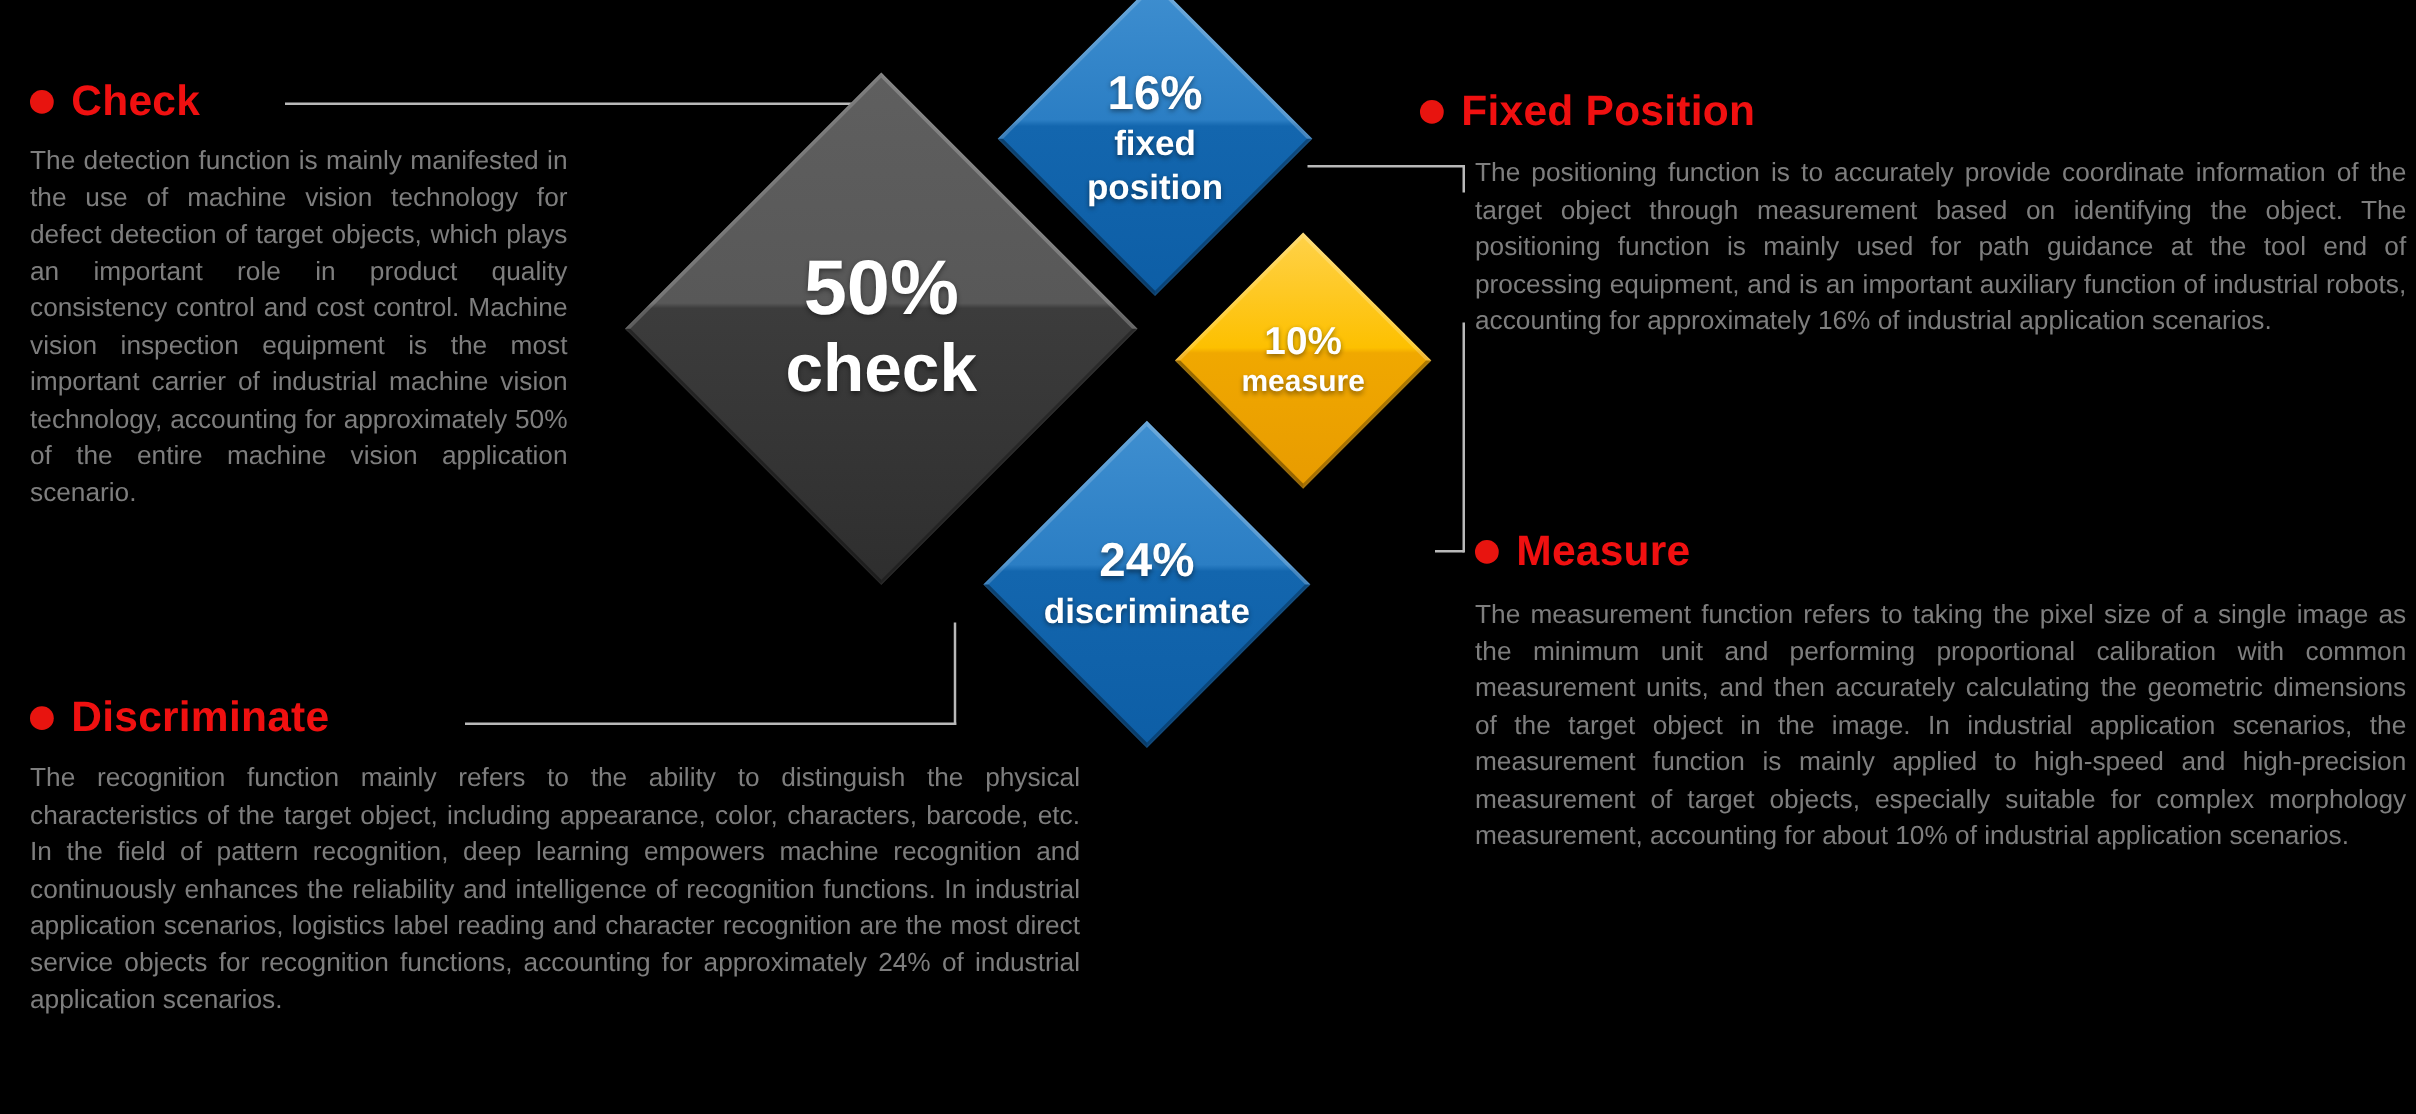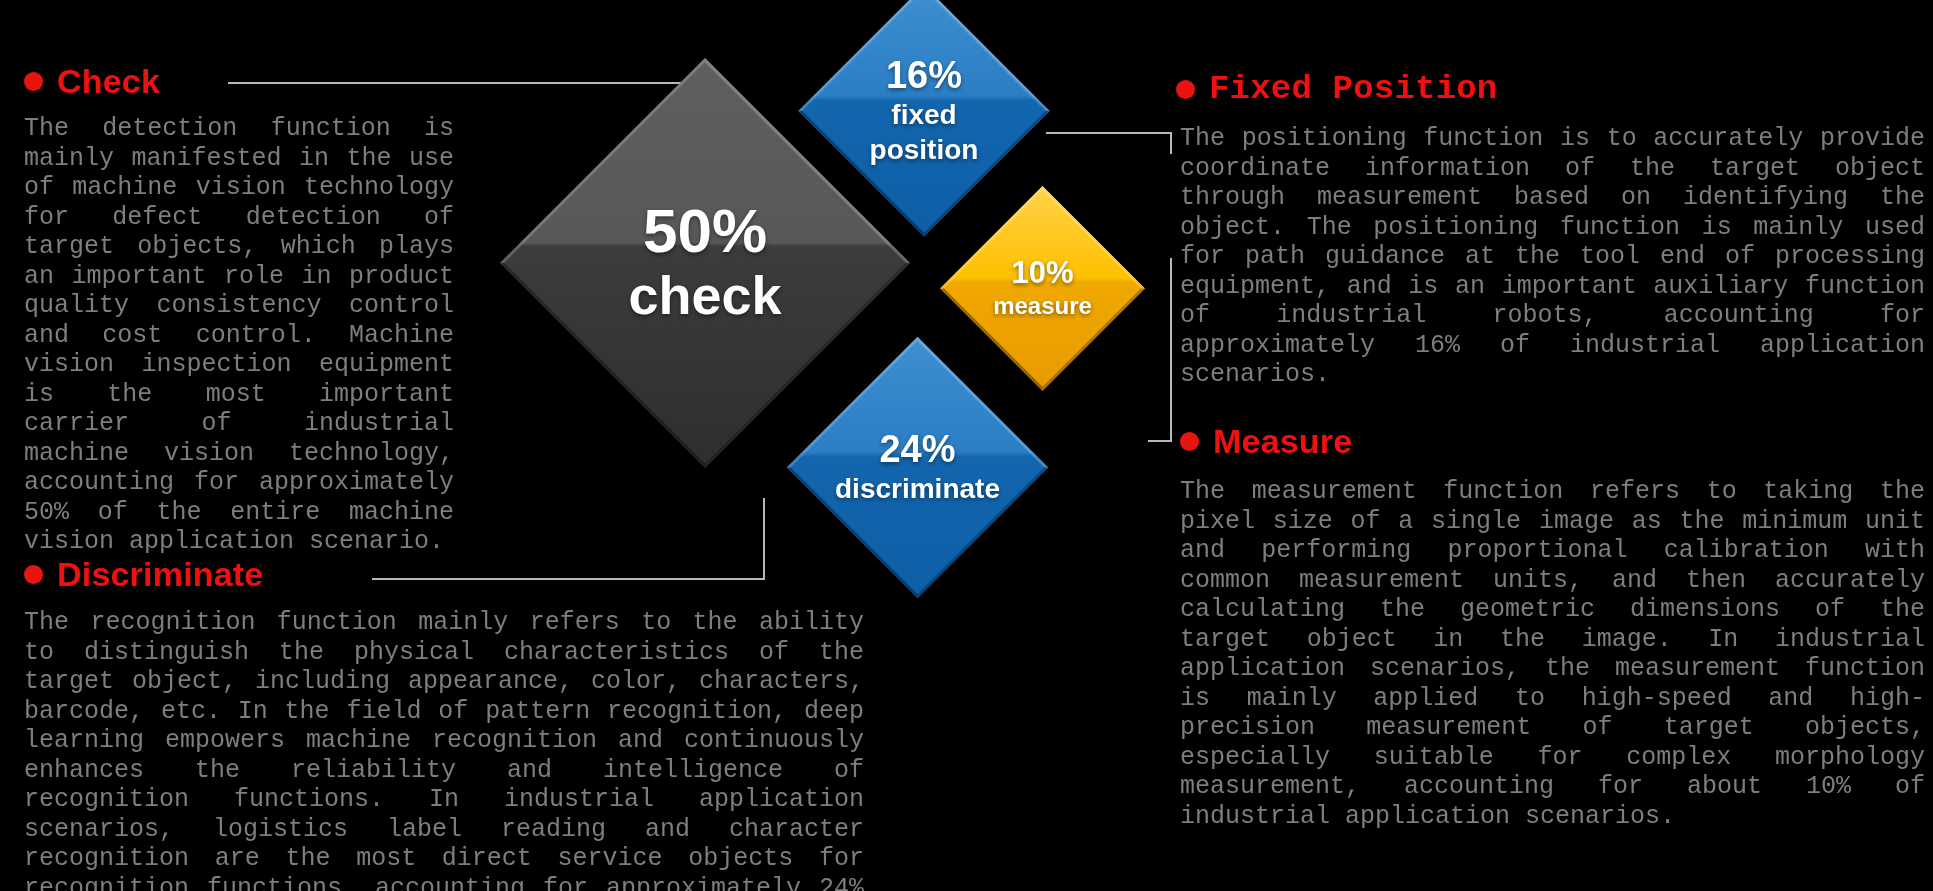--- a/index.html
+++ b/index.html
@@ -42,25 +42,24 @@
     font-size: 34px;
     font-weight: bold;
     letter-spacing: 0.2px;
     white-space: nowrap;
   }
 
   
   .para {
     position: absolute;
     color: #7e7e7e;
-    font-size: 25px;
+    font-size: 21px;
     line-height: 29.5px;
     text-align: justify;
     text-justify: inter-word;
-    font-family: Liberation Mono, monospace;
   }
 
   
   .line {
     position: absolute;
     background: #b9b9b9;
   }
   .line.h { height: 2px; }
   .line.v { width: 2px; }
 
@@ -194,21 +193,21 @@
     <span class="heading-text">Check</span>
   </div>
   <div class="para" style="left:24px; top:114px; width:430px;">The detection function is mainly manifested in the use of machine vision technology for defect detection of target objects, which plays an important role in product quality consistency control and cost control. Machine vision inspection equipment is the most important carrier of industrial machine vision technology, accounting for approximately 50% of the entire machine vision application scenario.</div>
 
   <div class="heading" style="left:24px; top:555px;">
     <span class="bullet"></span>
     <span class="heading-text">Discriminate</span>
   </div>
   <div class="para" style="left:24px; top:608px; width:840px;">The recognition function mainly refers to the ability to distinguish the physical characteristics of the target object, including appearance, color, characters, barcode, etc. In the field of pattern recognition, deep learning empowers machine recognition and continuously enhances the reliability and intelligence of recognition functions. In industrial application scenarios, logistics label reading and character recognition are the most direct service objects for recognition functions, accounting for approximately 24% of industrial application scenarios.</div>
 
-  <div class="heading" style="left:1176px; top:70px;font-family:Liberation Mono, monospace;">
+  <div class="heading" style="left:1136px; top:70px;">
     <span class="bullet"></span>
     <span class="heading-text">Fixed Position</span>
   </div>
   <div class="para" style="left:1180px; top:124px; width:745px;">The positioning function is to accurately provide coordinate information of the target object through measurement based on identifying the object. The positioning function is mainly used for path guidance at the tool end of processing equipment, and is an important auxiliary function of industrial robots, accounting for approximately 16% of industrial application scenarios.</div>
 
   <div class="heading" style="left:1180px; top:422px;">
     <span class="bullet"></span>
     <span class="heading-text">Measure</span>
   </div>
   <div class="para" style="left:1180px; top:477px; width:745px;">The measurement function refers to taking the pixel size of a single image as the minimum unit and performing proportional calibration with common measurement units, and then accurately calculating the geometric dimensions of the target object in the image. In industrial application scenarios, the measurement function is mainly applied to high-speed and high-precision measurement of target objects, especially suitable for complex morphology measurement, accounting for about 10% of industrial application scenarios.</div>

